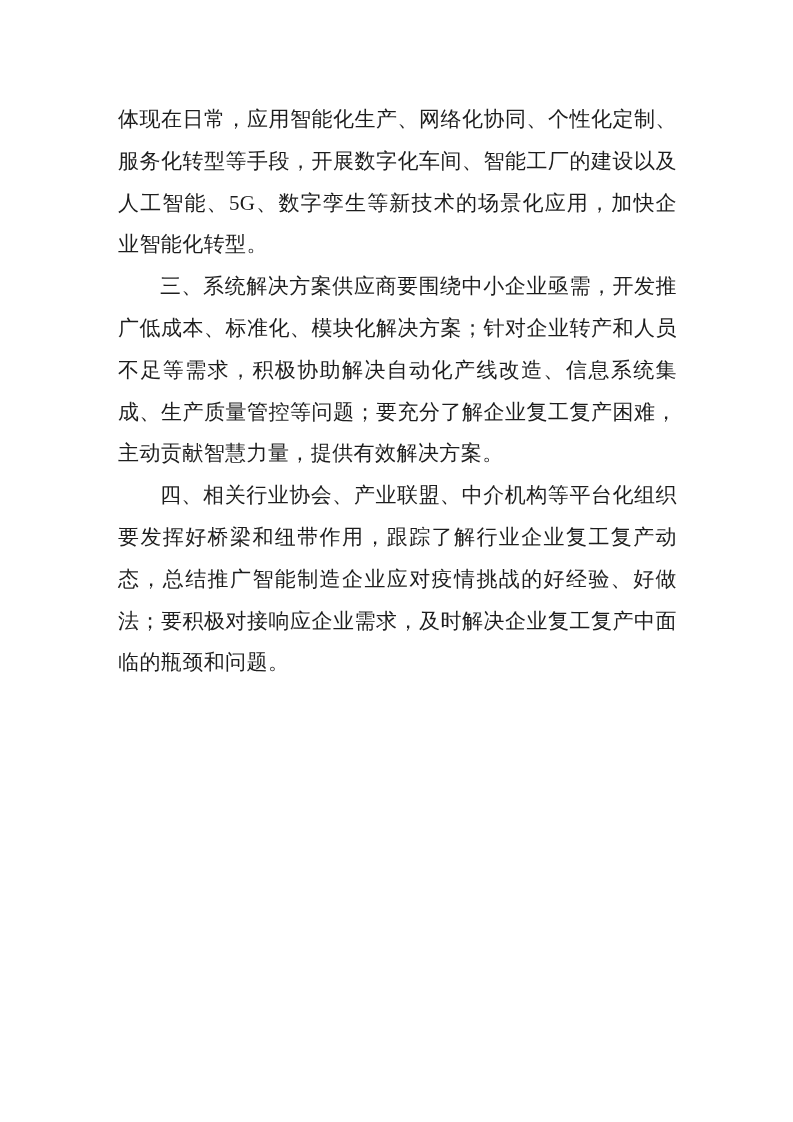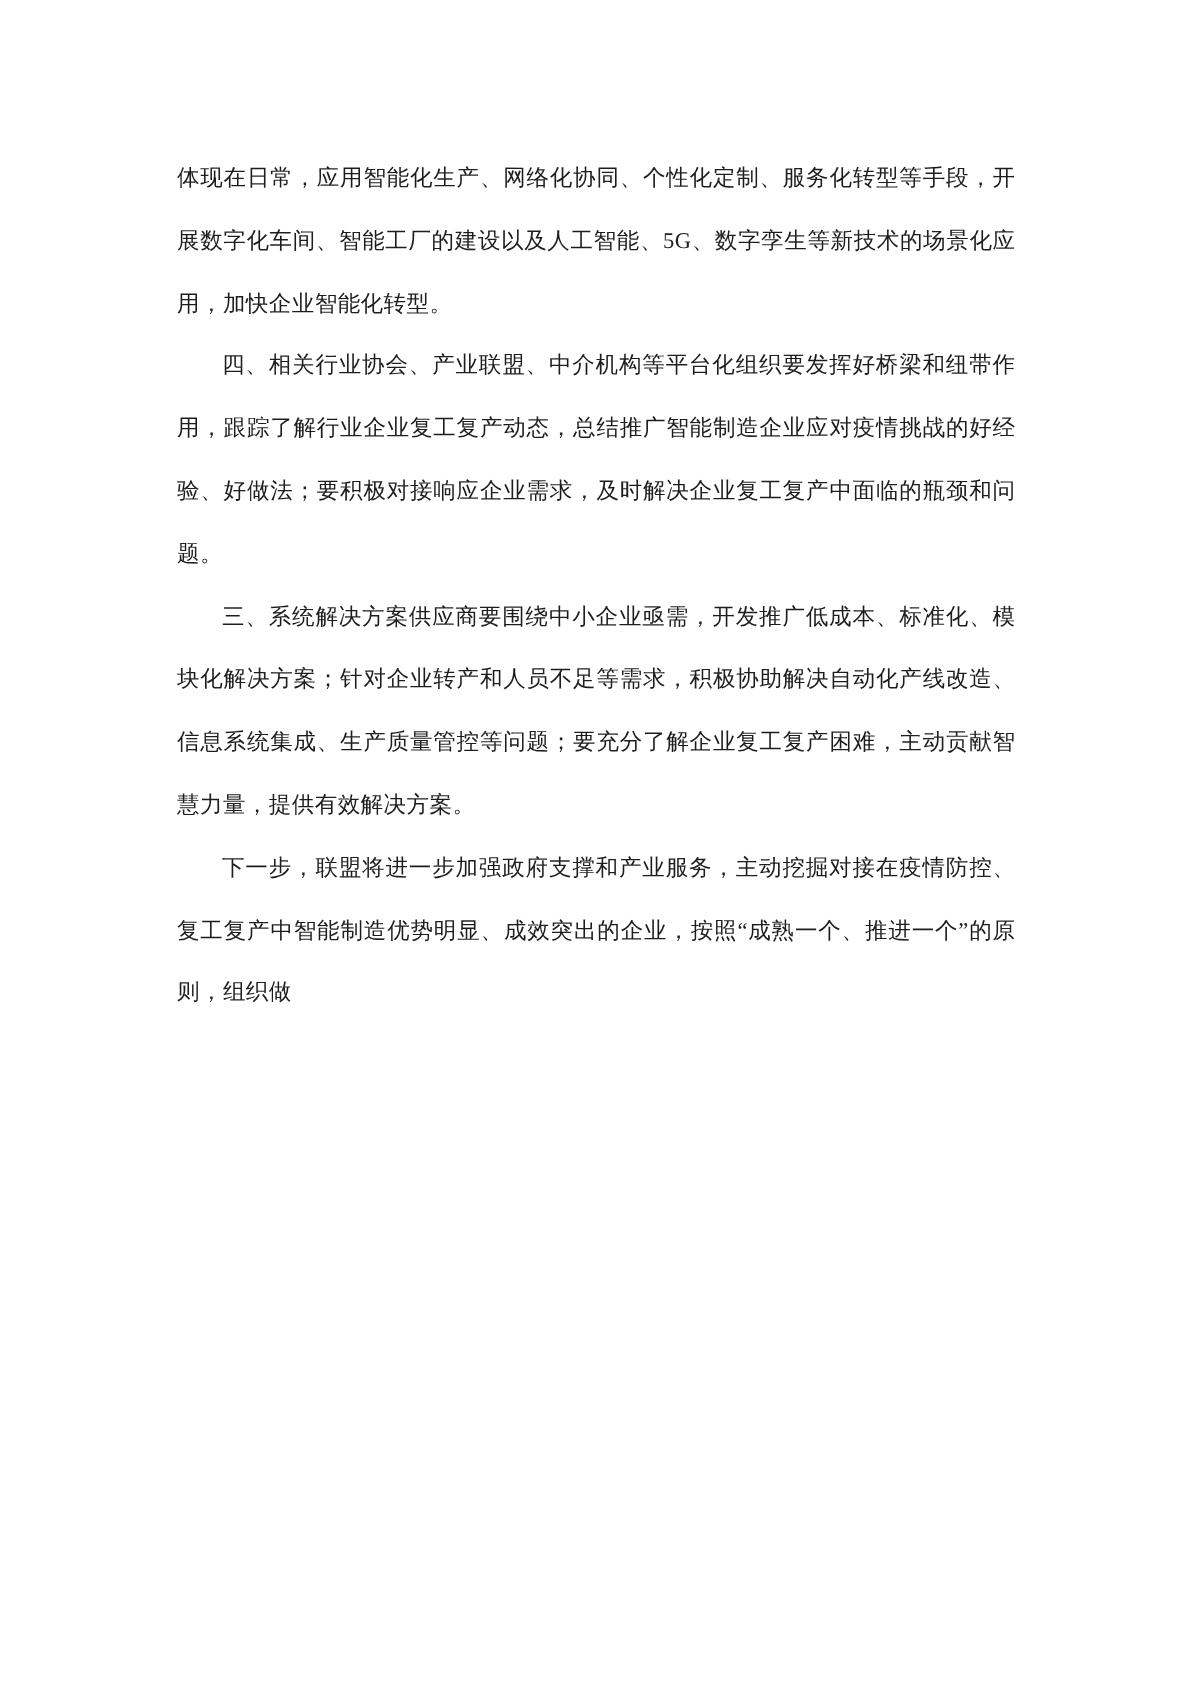--- a/index.html
+++ b/index.html
@@ -16,21 +16,21 @@
   .page {
     position: relative;
     width: 793px;
     height: 1122px;
     background: var(--page-bg, #ffffff);
     box-sizing: border-box;
     padding: 99px 116px 0 118px;
   }
   .doc-body {
     font-family: "Liberation Serif", "DejaVu Serif", serif;
-    font-size: 15px;
+    font-size: 21px;
     line-height: 41.8px;
     color: var(--ink, #1d1d1d);
     text-align: justify;
     text-justify: inter-ideograph;
     letter-spacing: 0.02em;
   }
   .doc-body p {
     margin: 0;
     padding: 0;
     word-break: break-all;
@@ -38,17 +38,16 @@
   .doc-body p.indent {
     text-indent: 2em;
   }
 </style>
 </head>
 <body>
 
 <div class="page">
   <div class="doc-body">
     <p>体现在日常，应用智能化生产、网络化协同、个性化定制、服务化转型等手段，开展数字化车间、智能工厂的建设以及人工智能、5G、数字孪生等新技术的场景化应用，加快企业智能化转型。</p>
+    <p class="indent">三、系统解决方案供应商要围绕中小企业亟需，开发推广低成本、标准化、模块化解决方案；针对企业转产和人员不足等需求，积极协助解决自动化产线改造、信息系统集成、生产质量管控等问题；要充分了解企业复工复产困难，主动贡献智慧力量，提供有效解决方案。</p>
     <p class="indent">四、相关行业协会、产业联盟、中介机构等平台化组织要发挥好桥梁和纽带作用，跟踪了解行业企业复工复产动态，总结推广智能制造企业应对疫情挑战的好经验、好做法；要积极对接响应企业需求，及时解决企业复工复产中面临的瓶颈和问题。</p>
-    <p class="indent">三、系统解决方案供应商要围绕中小企业亟需，开发推广低成本、标准化、模块化解决方案；针对企业转产和人员不足等需求，积极协助解决自动化产线改造、信息系统集成、生产质量管控等问题；要充分了解企业复工复产困难，主动贡献智慧力量，提供有效解决方案。</p>
-    <p class="indent">下一步，联盟将进一步加强政府支撑和产业服务，主动挖掘对接在疫情防控、复工复产中智能制造优势明显、成效突出的企业，按照“成熟一个、推进一个”的原则，组织做</p>
   </div>
 </div>
 
 </body></html>

